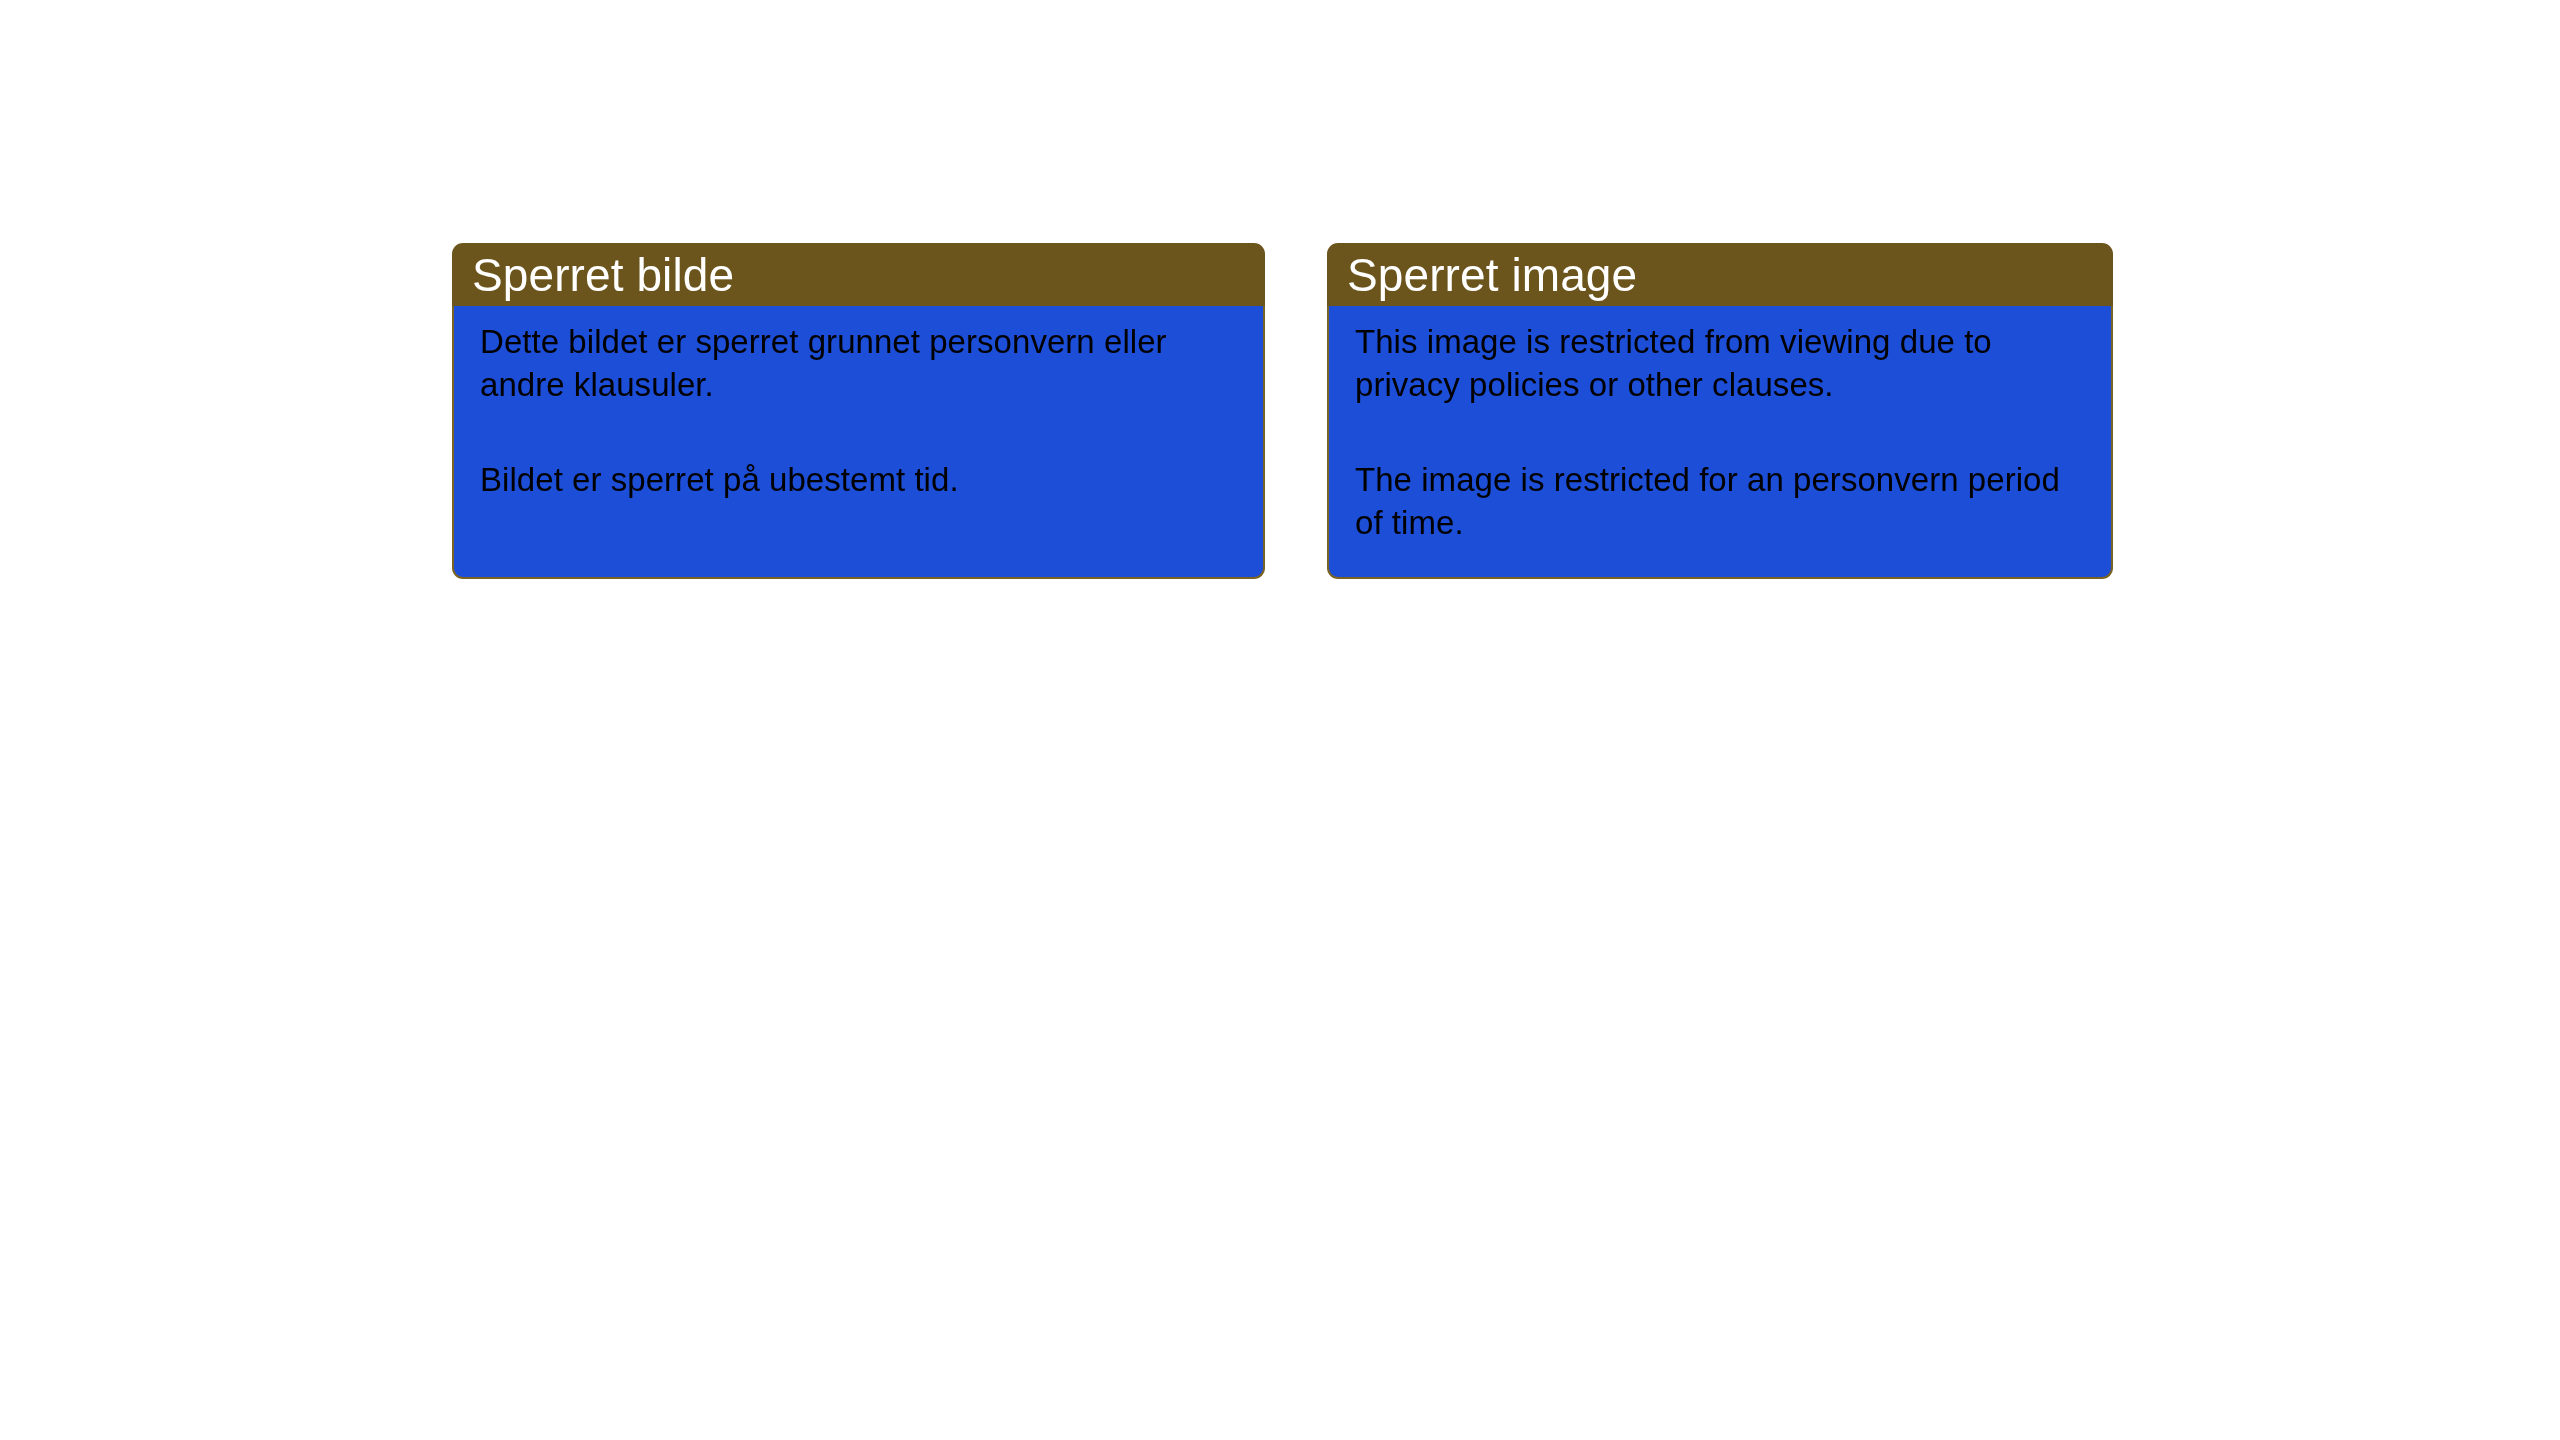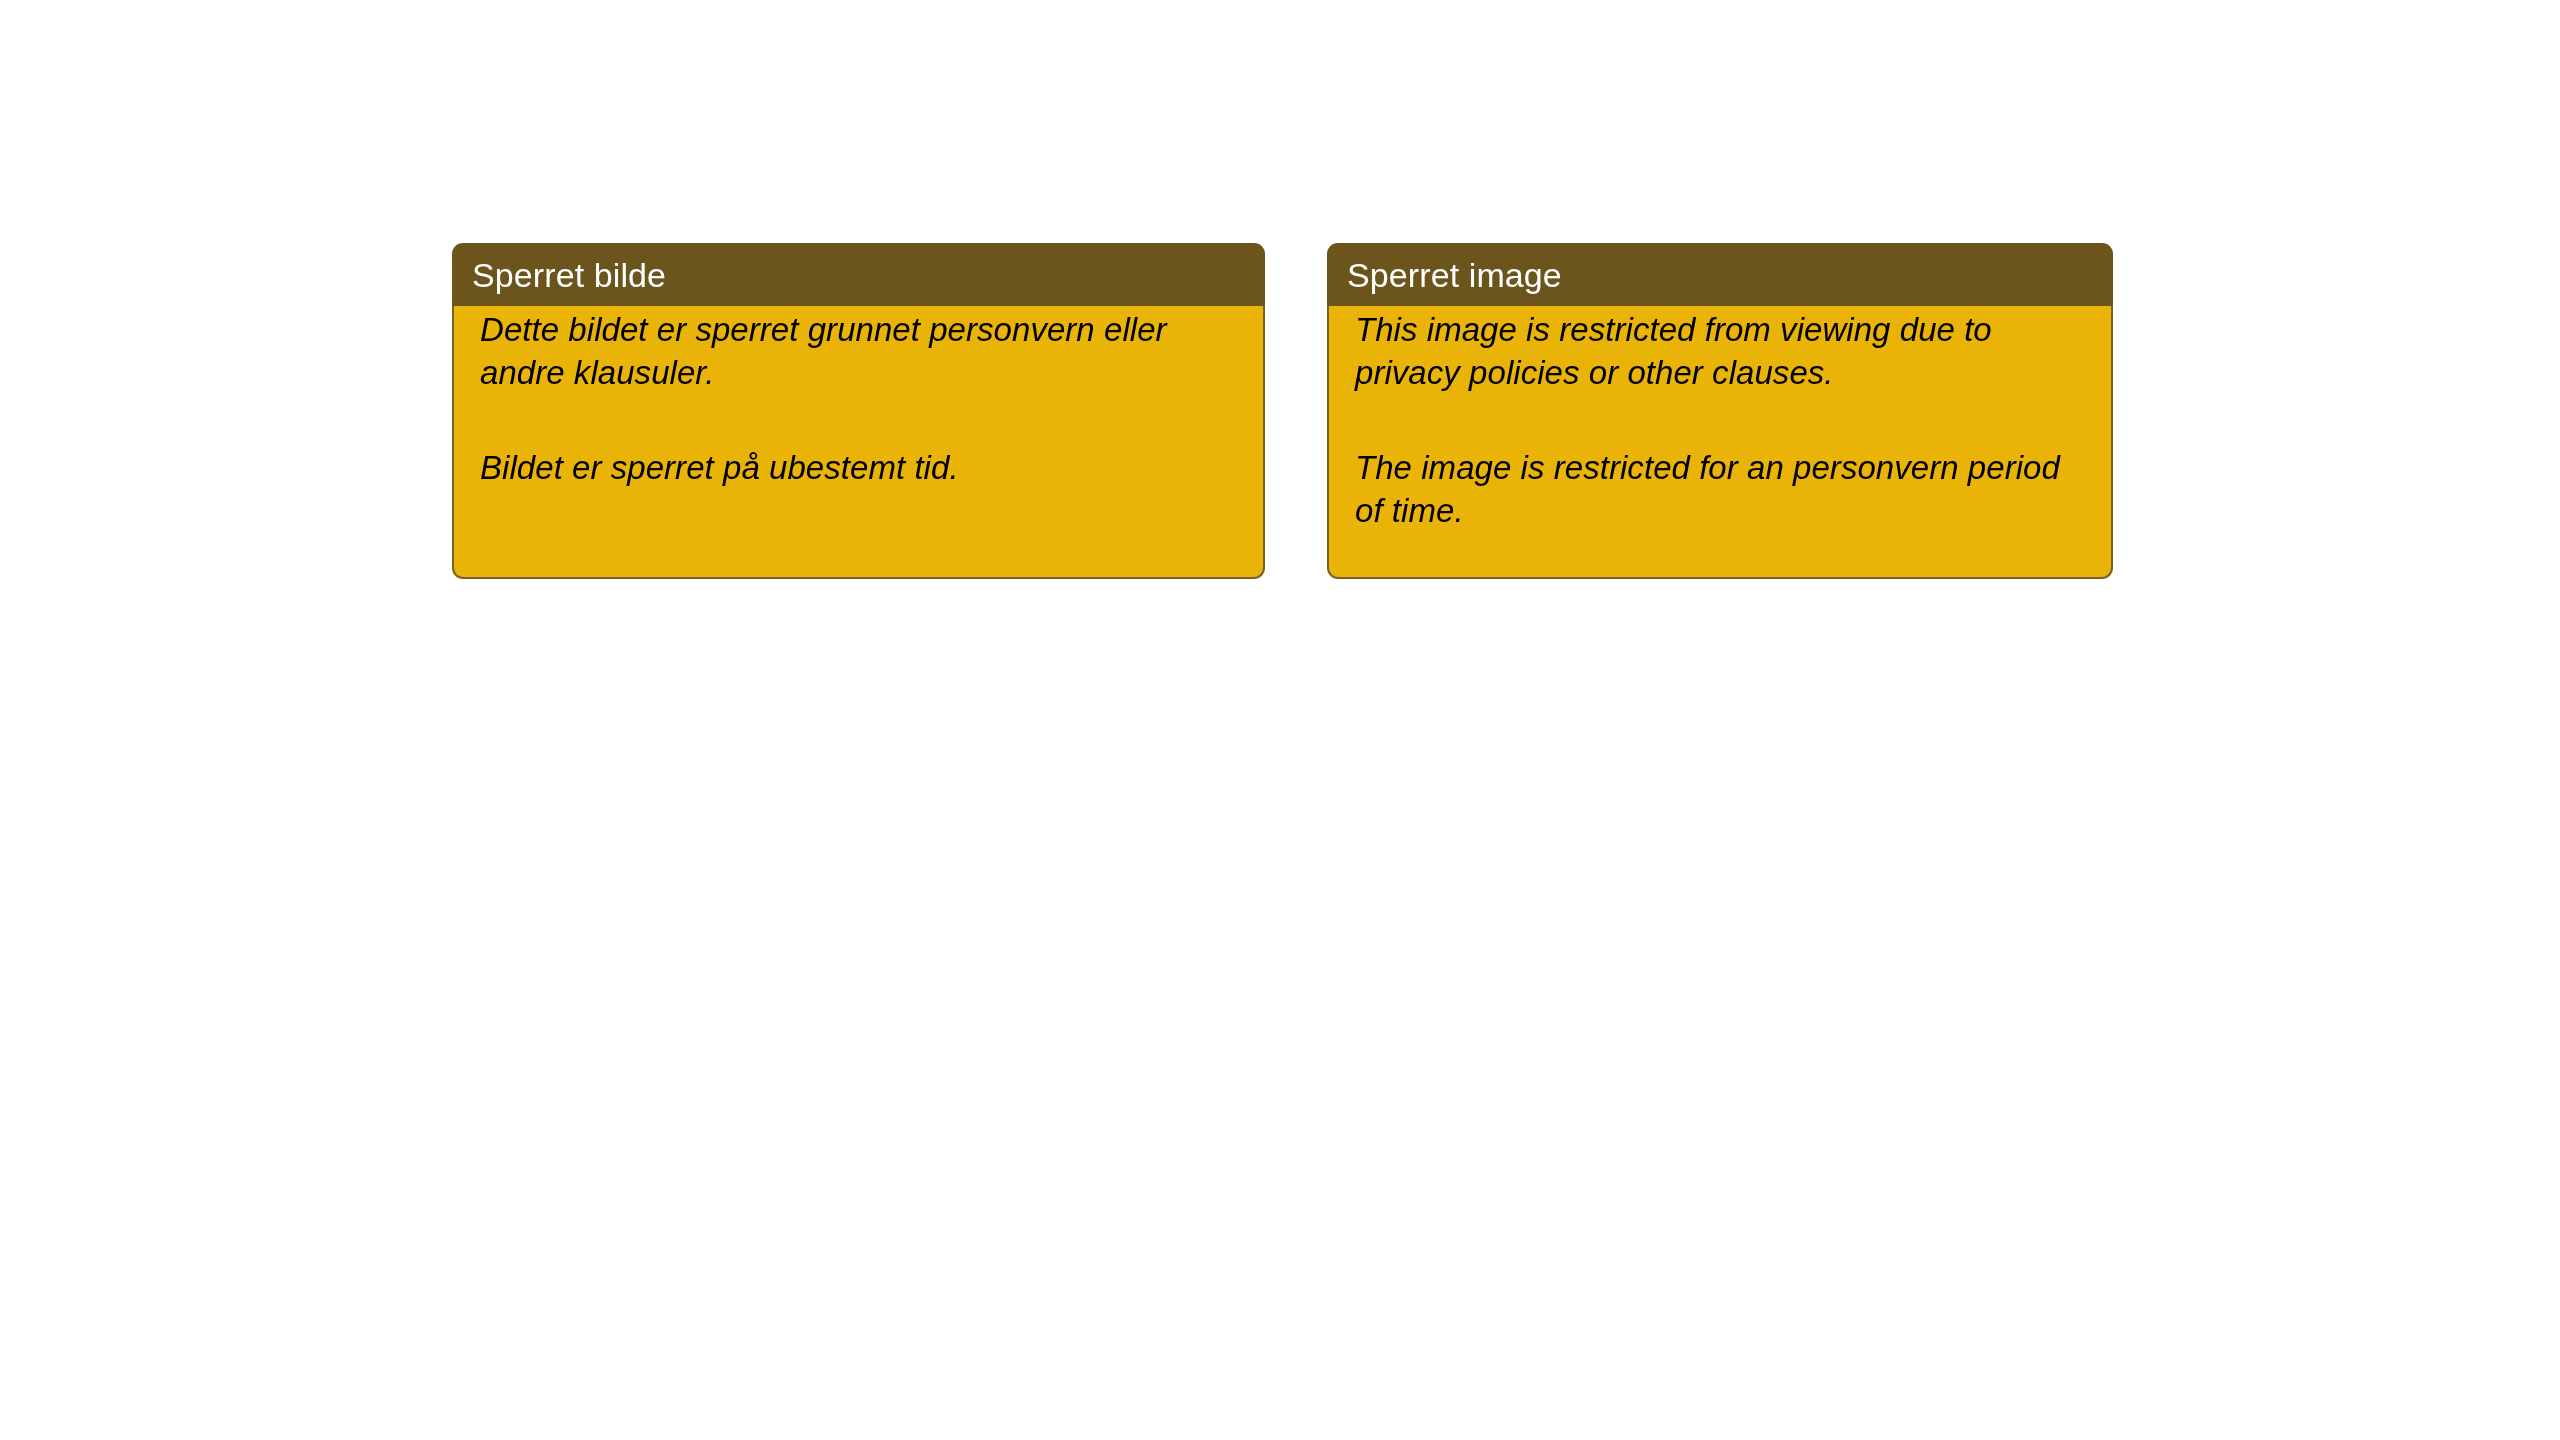--- a/index.html
+++ b/index.html
@@ -35,37 +35,36 @@
     border-top-left-radius: 11px;
     border-top-right-radius: 11px;
     display: flex;
     align-items: center;
     padding: 0 20px;
     overflow: hidden;
   }
 
   .notice-card .card-title {
     color: #ffffff;
-    font-size: 34px;
+    font-size: 46px;
     line-height: 44px;
     font-weight: normal;
     letter-spacing: 0.1px;
     white-space: nowrap;
   }
 
   .notice-card .card-body {
     box-sizing: border-box;
     border-left: 2px solid #7a6322;
     border-right: 2px solid #7a6322;
     border-bottom: 2px solid #7a6322;
     border-bottom-left-radius: 11px;
     border-bottom-right-radius: 11px;
-    background: #eab308;
-    padding: 2px 26px 20px 26px;
-    font-style: italic;
+    background: #1d4ed8;
+    padding: 14px 26px 20px 26px;
   }
 
   .notice-card .card-paragraph {
     color: #000000;
     font-size: 33px;
     line-height: 43px;
     margin: 0;
     letter-spacing: 0.05px;
   }
 

